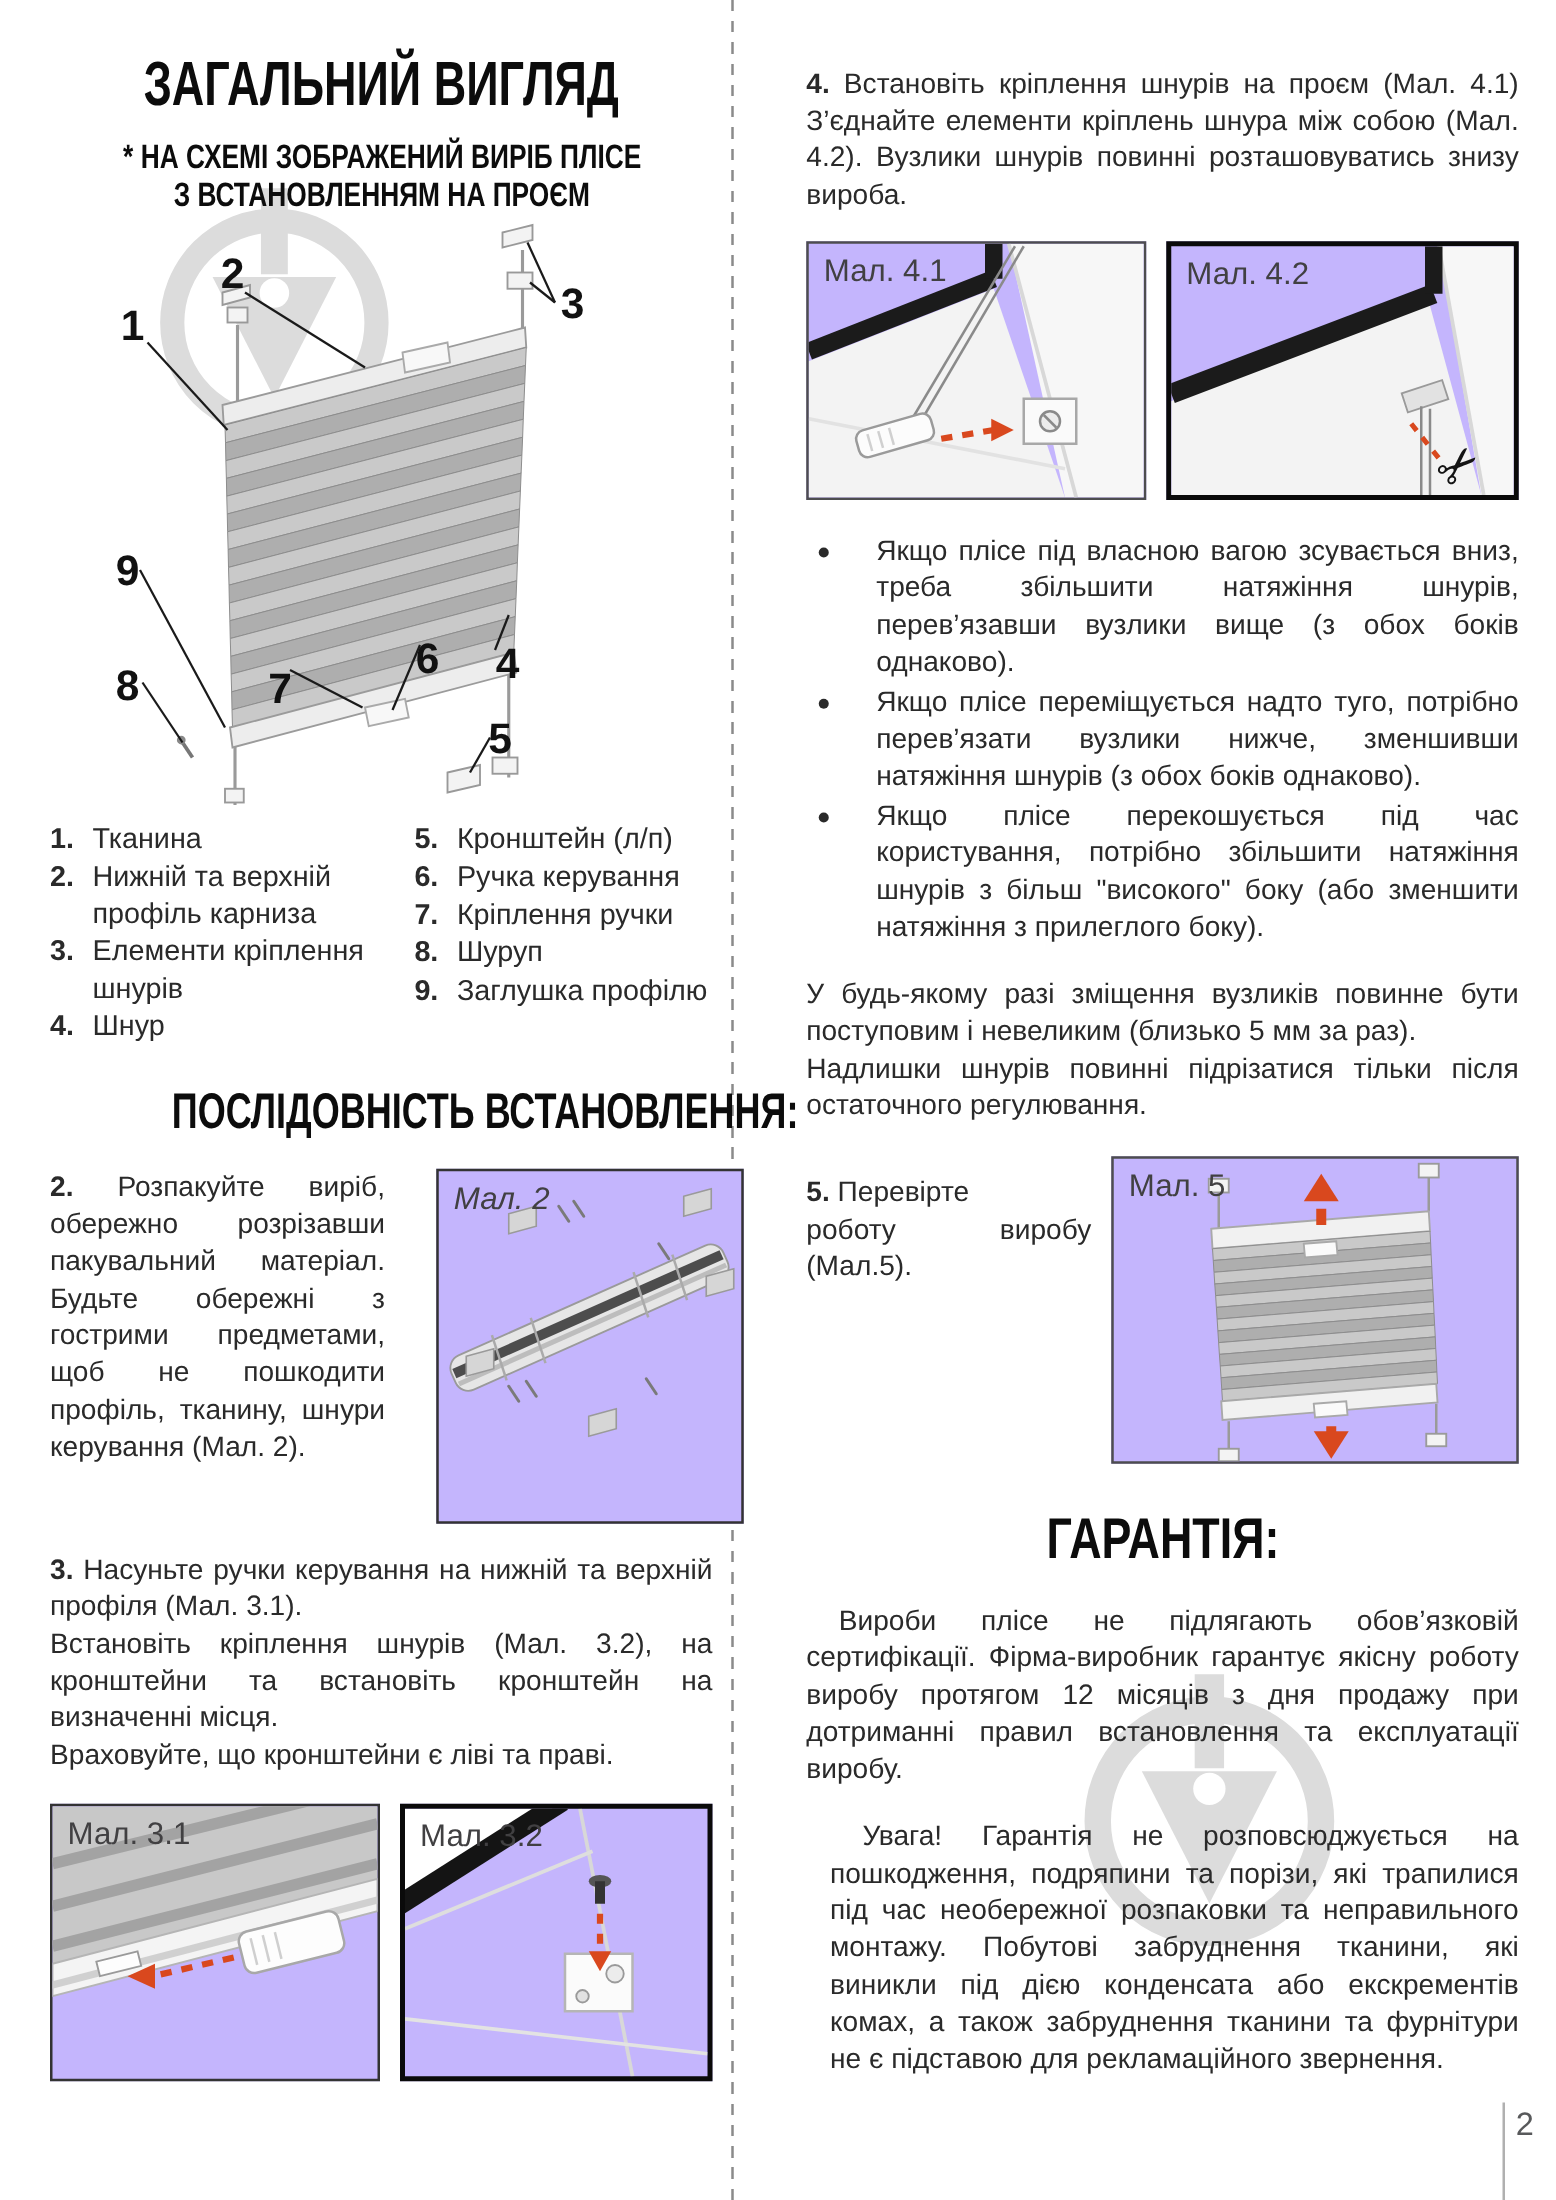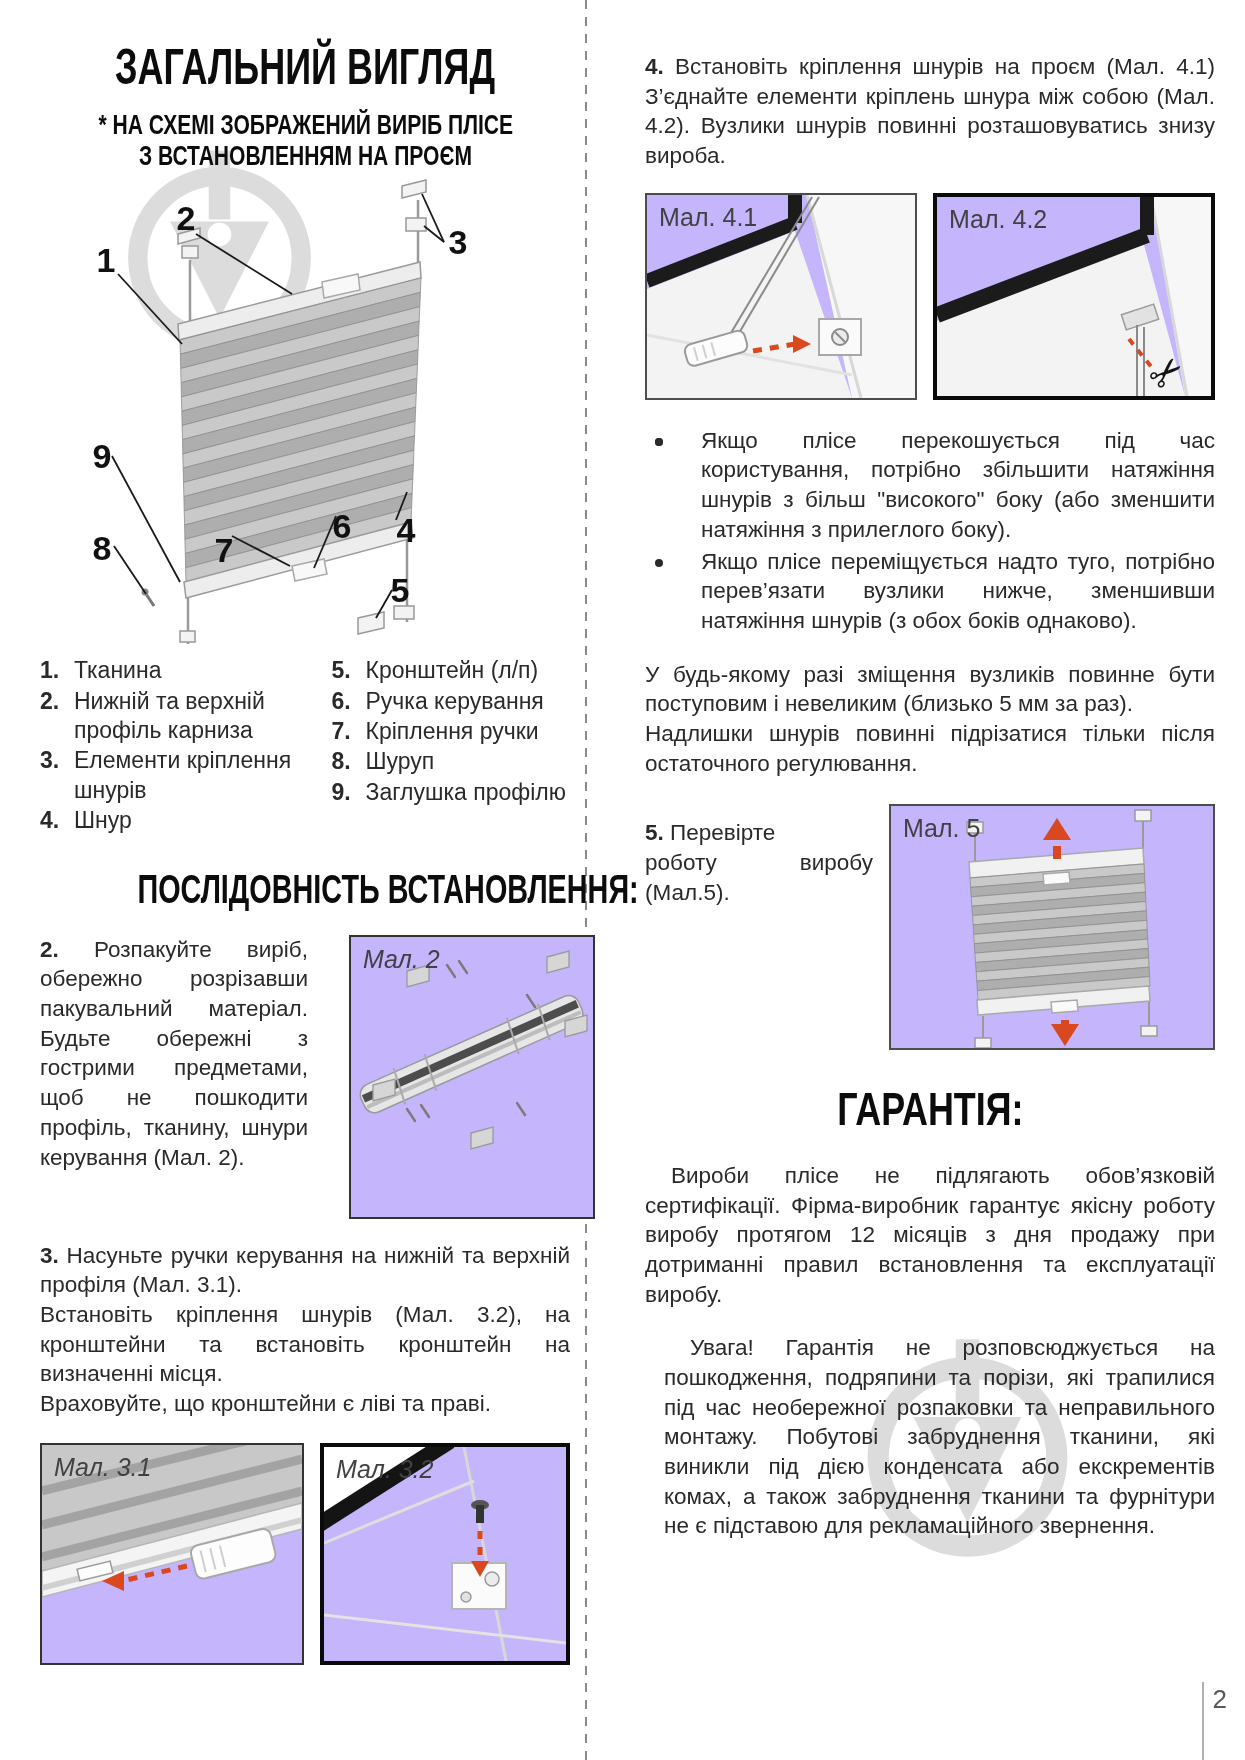--- a/index.html
+++ b/index.html
@@ -236,21 +236,21 @@
       </div>
     </div>
 
     <div class="p" style="margin-top:22px;">
       <div><b>3.</b>
         <span>Насуньте ручки керування на нижній та верхній профіля (Мал. 3.1).</span></div>
       <div><span>Встановіть кріплення шнурів (Мал. 3.2), на кронштейни та встановіть кронштейн на визначенні місця.</span></div>
       <div><span>Враховуйте, що кронштейни є ліві та праві.</span></div>
     </div>
 
-    <div class="row" style="margin-top:24px;font-style:italic;">
+    <div class="row" style="margin-top:24px;">
       <div class="fig b-mid" style="width:264px;height:222px;">
         <span class="figlabel">Мал. 3.1</span>
         <svg width="260" height="218" viewBox="0 0 260 218">
           <polygon points="0,0 260,0 260,58 0,126" fill="#c8c8c8"></polygon>
           <line x1="0" y1="46" x2="260" y2="-18" stroke="#a3a3a3" stroke-width="9"></line>
           <line x1="0" y1="80" x2="260" y2="14" stroke="#a3a3a3" stroke-width="9"></line>
           <line x1="0" y1="112" x2="260" y2="46" stroke="#a3a3a3" stroke-width="9"></line>
           <polygon points="0,126 260,58 260,84 0,152" fill="#f4f4f4" stroke="#b5b5b5" stroke-width="1.5"></polygon>
           <polygon points="0,140 260,72 260,78 0,146" fill="#d0d0d0"></polygon>
           <rect x="36" y="120" width="34" height="12" transform="rotate(-14 53 126)" fill="#fdfdfd" stroke="#9a9a9a" stroke-width="1.5"></rect>
@@ -327,23 +327,23 @@
           <rect x="186" y="112" width="34" height="16" transform="rotate(-18 203 120)" fill="#e2e2e2" stroke="#9a9a9a" stroke-width="1.5"></rect>
           <line x1="200" y1="128" x2="200" y2="199" stroke="#8a8a8a" stroke-width="2"></line>
           <line x1="207" y1="130" x2="207" y2="199" stroke="#8a8a8a" stroke-width="2"></line>
           <line x1="192" y1="142" x2="216" y2="172" stroke="#d9481e" stroke-width="4" stroke-dasharray="7 7"></line>
           <text class="scissors" x="212" y="192" transform="rotate(-42 226 176)" fill="#141414">✂</text>
         </svg>
       </div>
     </div>
 
     <ul class="bul">
-      <li><span class="dot"></span></li>
+      <li><span class="dot"></span><span>Якщо плісе під власною вагою зсувається вниз, треба збільшити натяжіння шнурів, перев’язавши вузлики вище (з обох боків однаково).</span></li>
+      <li><span class="dot"></span><span>Якщо плісе переміщується надто туго, потрібно перев’язати вузлики нижче, зменшивши натяжіння шнурів (з обох боків однаково).</span></li>
       <li><span class="dot"></span><span>Якщо плісе перекошується під час користування, потрібно збільшити натяжіння шнурів з більш "високого" боку (або зменшити натяжіння з прилеглого боку).</span></li>
-      <li><span class="dot"></span><span>Якщо плісе переміщується надто туго, потрібно перев’язати вузлики нижче, зменшивши натяжіння шнурів (з обох боків однаково).</span></li>
     </ul>
 
     <div class="p" style="margin-top:24px;">
       <div><span>У будь-якому разі зміщення вузликів повинне бути поступовим і невеликим (близько 5 мм за раз).</span></div>
       <div><span>Надлишки шнурів повинні підрізатися тільки після остаточного регулювання.</span></div>
     </div>
 
     <div class="row" style="margin-top:26px;">
       <div class="p" style="width:228px;flex:none;margin-top:14px;">
         <div><b>5.</b>

